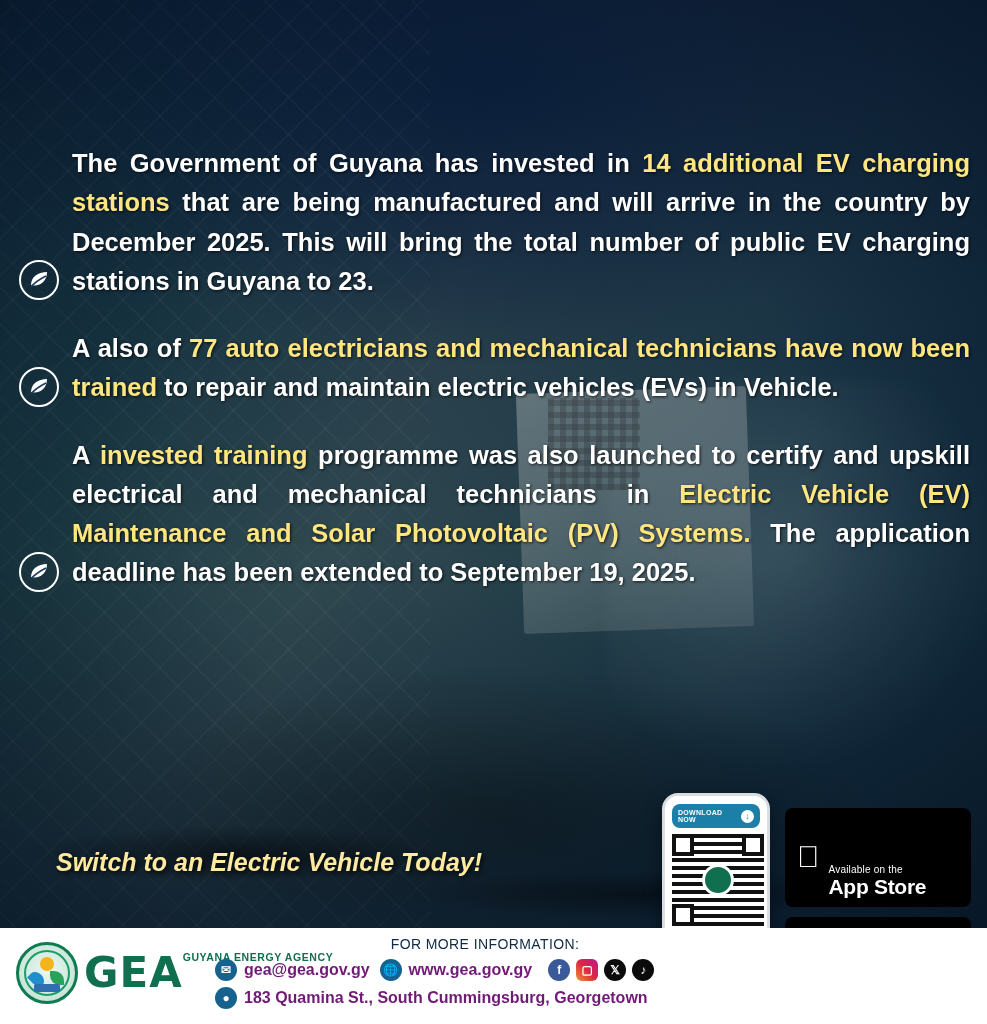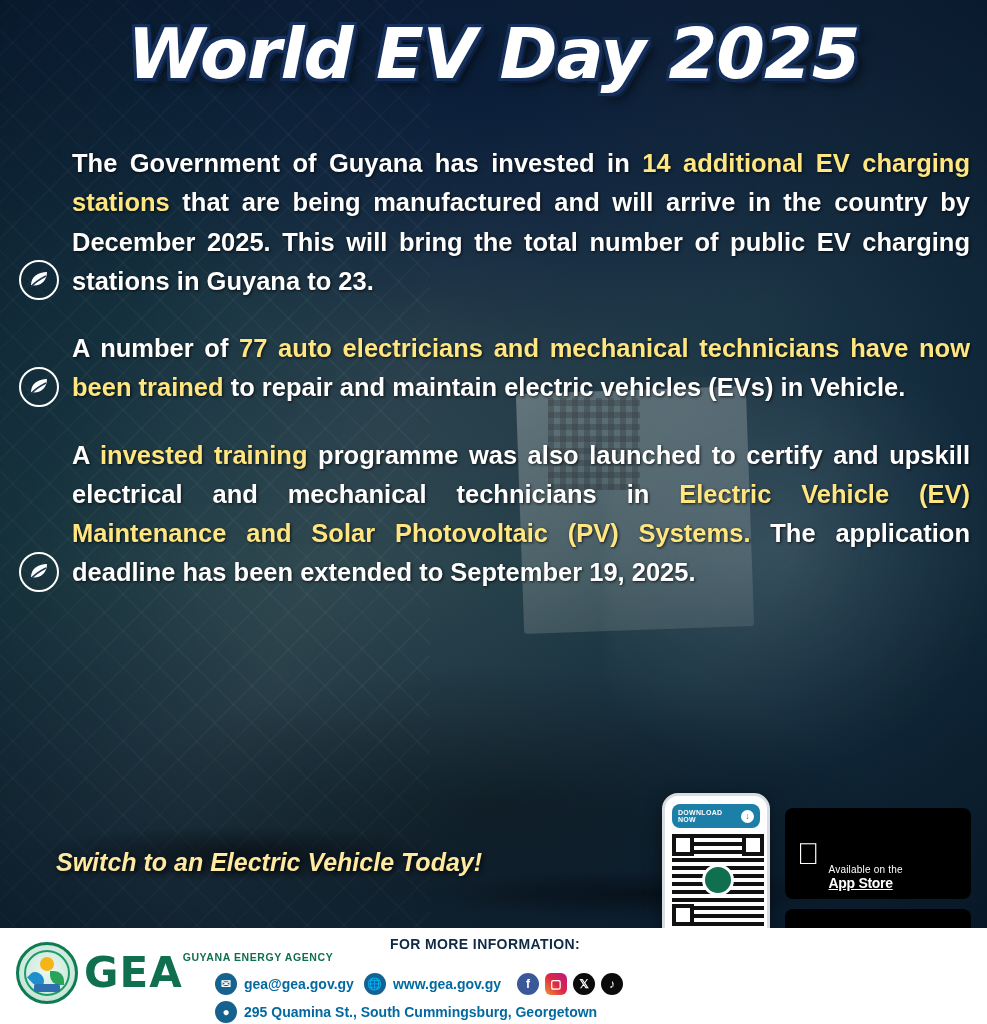--- a/index.html
+++ b/index.html
@@ -155,29 +155,29 @@
   .gea-big {
     font-family: "DejaVu Sans", sans-serif;
     font-weight: bold; font-size: 42px; color: #0f6f4f; letter-spacing: 1px;
   }
   .gea-sub { font-size: 10.5px; font-weight: bold; color: #0f6f4f; letter-spacing: .6px; }
 
   .footer-info {
     position: absolute; left: 215px; top: 8px; width: 540px; text-align: center;
   }
   .fmi {
-    font-size: 14px; font-weight: bold; color: #0e2a44; letter-spacing: .4px;
-    margin-bottom: 21px;
+    font-size: 14px; font-weight: normal; color: #0e2a44; letter-spacing: .4px;
+    margin-bottom: 7px;
   }
   .contact-row {
     display: flex; align-items: center; justify-content: flex-start; gap: 10px;
     margin-bottom: 6px;
   }
   .contact-item { display: flex; align-items: center; gap: 7px; }
-  .contact-item span.txt { font-size: 14px; font-weight: bold; color: #0369a1; }
+  .contact-item span.txt { font-size: 16px; font-weight: bold; color: #701a75; }
   .cicon {
     width: 22px; height: 22px; border-radius: 50%;
     background: #15628f; display: inline-flex; align-items: center; justify-content: center;
     color: #fff; font-size: 12px; font-weight: bold;
   }
   .cicon.green { background: #15628f; }
   .social { display: flex; gap: 6px; margin-left: 6px; }
   .sicon {
     width: 22px; height: 22px; border-radius: 5px;
     display: inline-flex; align-items: center; justify-content: center;
@@ -229,61 +229,58 @@
 
   
   .badges { position: absolute; left: 785px; top: 808px; width: 186px; }
   .badge {
     display: flex; align-items: center; gap: 9px;
     background: #000; color: #fff; border-radius: 8px;
     padding: 9px 12px; margin-bottom: 10px;
   }
   .badge .b-txt { line-height: 1.05; margin-top: 48px; }
   .badge .b-small { font-size: 10px; display: block; letter-spacing: .2px; }
-  .badge .b-big { font-size: 14px; font-weight: bold; display: block; letter-spacing: -.3px; text-decoration: underline; }
+  .badge .b-big { font-size: 21px; font-weight: bold; display: block; letter-spacing: -.3px; }
   .apple-glyph { font-size: 30px; line-height: 30px; }
   .appstore-note {
     position: absolute; left: 760px; top: 945px; width: 222px;
     text-align: center; font-size: 13.5px; font-weight: bold; color: #ffffff;
     line-height: 1.35; text-shadow: 1px 1px 3px rgba(0,0,0,0.8);
   }
   .appstore-note .fc { color: #ffe680; }
 </style>
 </head>
 <body>
 
 <div class="poster">
   <div class="bg-fence"></div>
   <div class="bg-blob1"></div>
   <div class="bg-card"></div>
   <div class="bg-qr"></div>
   <div class="bg-cable"></div>
   <div class="bg-blob2"></div>
   <div class="bg-vignette"></div>
 
-  <div class="title-wrap">
-    <div class="title">World EV Day 2025</div>
-  </div>
 
   <div class="bullets" id="bullet-list">
       <div class="bullet">
         <div class="leaf-icon"><svg viewBox="0 0 42 42" width="42" height="42" aria-hidden="true">
             <circle cx="21" cy="21" r="19" fill="none" stroke="#ffffff" stroke-width="2"></circle>
             <path d="M13 26 C13 18, 20 13, 29 13 C29 22, 22 28, 13 26 Z" fill="#ffffff"></path>
             <path d="M13 28 C17 23, 22 20, 28 17" stroke="#1d3b5c" stroke-width="1.6" fill="none"></path>
           </svg></div>
         <div class="bullet-text"><span>The Government of Guyana has invested in </span><span class="hl">14 additional EV charging stations</span><span> that are being manufactured and will arrive in the country by December 2025. This will bring the total number of public EV charging stations in Guyana to 23.</span></div>
       </div>
       <div class="bullet">
         <div class="leaf-icon"><svg viewBox="0 0 42 42" width="42" height="42" aria-hidden="true">
             <circle cx="21" cy="21" r="19" fill="none" stroke="#ffffff" stroke-width="2"></circle>
             <path d="M13 26 C13 18, 20 13, 29 13 C29 22, 22 28, 13 26 Z" fill="#ffffff"></path>
             <path d="M13 28 C17 23, 22 20, 28 17" stroke="#1d3b5c" stroke-width="1.6" fill="none"></path>
           </svg></div>
-        <div class="bullet-text"><span>A number of </span><span class="hl">77 auto electricians and mechanical technicians have now been trained</span><span> to repair and maintain electric vehicles (EVs) in Vehicle.</span></div>
+        <div class="bullet-text"><span>A also of </span><span class="hl">77 auto electricians and mechanical technicians have now been trained</span><span> to repair and maintain electric vehicles (EVs) in Vehicle.</span></div>
       </div>
       <div class="bullet">
         <div class="leaf-icon"><svg viewBox="0 0 42 42" width="42" height="42" aria-hidden="true">
             <circle cx="21" cy="21" r="19" fill="none" stroke="#ffffff" stroke-width="2"></circle>
             <path d="M13 26 C13 18, 20 13, 29 13 C29 22, 22 28, 13 26 Z" fill="#ffffff"></path>
             <path d="M13 28 C17 23, 22 20, 28 17" stroke="#1d3b5c" stroke-width="1.6" fill="none"></path>
           </svg></div>
         <div class="bullet-text"><span>A </span><span class="hl">invested training</span><span> programme was also launched to certify and upskill electrical and mechanical technicians in </span><span class="hl">Electric Vehicle (EV) Maintenance and Solar Photovoltaic (PV) Systems.</span><span> The application deadline has been extended to September 19, 2025.</span></div>
       </div>
     </div>
@@ -355,18 +352,18 @@
         <span class="social">
           <span class="sicon s-fb">f</span>
           <span class="sicon s-ig">▢</span>
           <span class="sicon s-x">𝕏</span>
           <span class="sicon s-tt">♪</span>
         </span>
       </div>
       <div class="contact-row">
         <span class="contact-item">
           <span class="cicon green">●</span>
-          <span class="txt">295 Quamina St., South Cummingsburg, Georgetown</span>
+          <span class="txt">183 Quamina St., South Cummingsburg, Georgetown</span>
         </span>
       </div>
     </div>
   </div>
 </div>
 
 </body></html>

